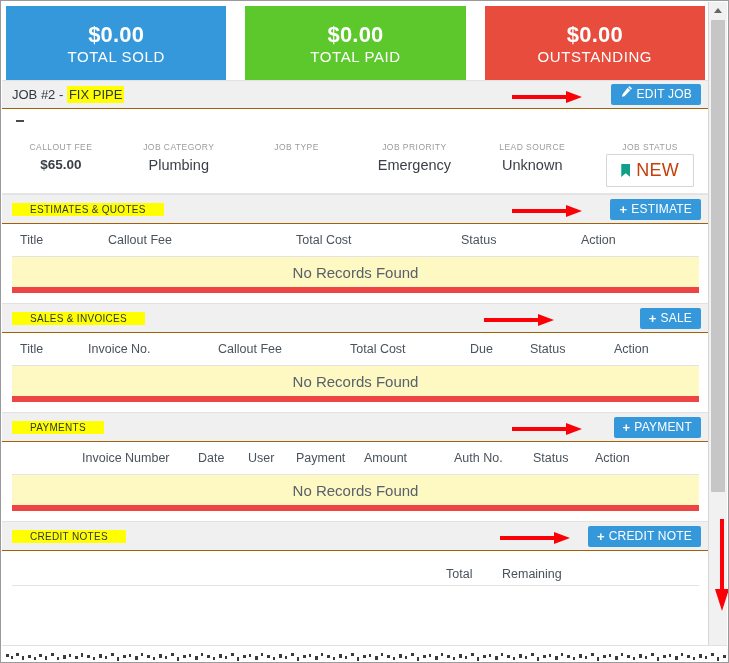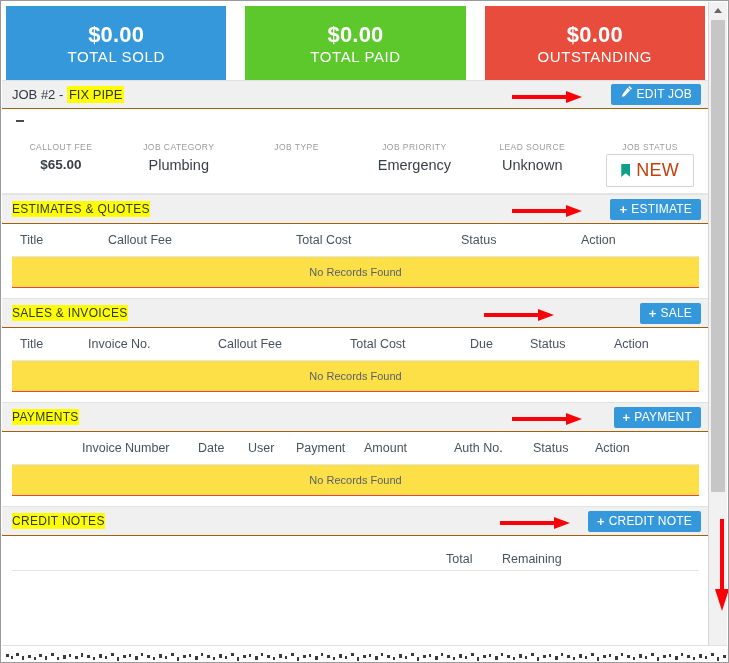--- a/index.html
+++ b/index.html
@@ -41,22 +41,22 @@
   .bar{
     position:relative;
     height:30px;
     background:#f0f0f0;
     border-top:1px solid #e2e2e2;
     border-bottom:1px solid #a16207;
     display:flex;align-items:center;
     padding:0 8px 0 10px;box-sizing:border-box;
   }
   .bar-title{
-    font-size:12px;letter-spacing:.3px;color:#2f3640;
-    background:#ffff00;padding:1px 0;
+    font-size:10px;letter-spacing:.3px;color:#2f3640;
+    background:#ffff00;padding:1px 18px;
     white-space:nowrap;
   }
   .bar-spacer{flex:1 1 auto;}
 
   
   .job-title{font-size:13px;color:#2f3640;white-space:nowrap;}
   .job-title .num{color:#2f3640;}
   .job-title .hl{background:#ffff00;padding:1px 2px;}
 
   
@@ -142,26 +142,26 @@
   .thead{
     display:flex;
     height:32px;align-items:center;
     border-bottom:1px solid #e4e4e4;
     margin:0 10px;
   }
   .th{
     font-size:12.5px;color:#4a525c;white-space:nowrap;
   }
   .norec{
-    background:#fde047;
+    background:#fef9c3;
     height:30px;
     margin:0 10px 0 10px;
     display:flex;align-items:center;justify-content:center;
-    font-size:11px;color:#58606b;
-    border-bottom:1px solid #ef4444;
+    font-size:15px;color:#58606b;
+    border-bottom:6px solid #ef4444;
   }
   .spacer{height:10px;background:#ffffff;}
 
   
   .sb{
     position:absolute;right:1px;top:1px;width:19px;height:660px;
     background:#f1f1f1;border-left:1px solid #d6d6d6;box-sizing:border-box;
   }
   .sb-btn{
     position:absolute;left:0;width:18px;height:17px;

